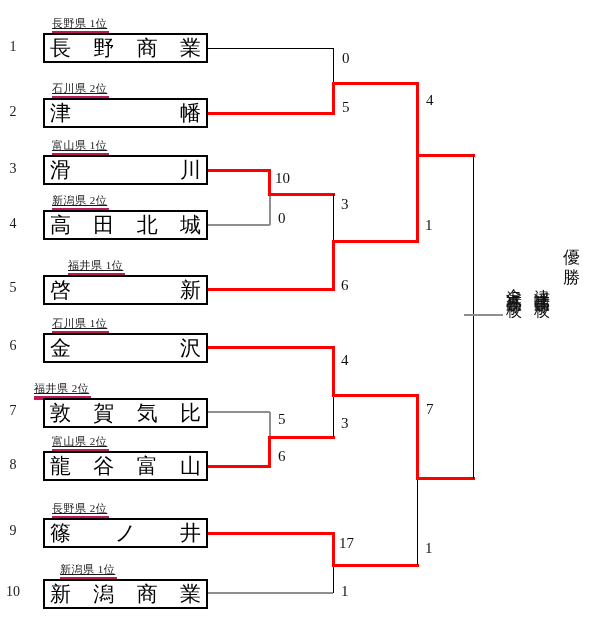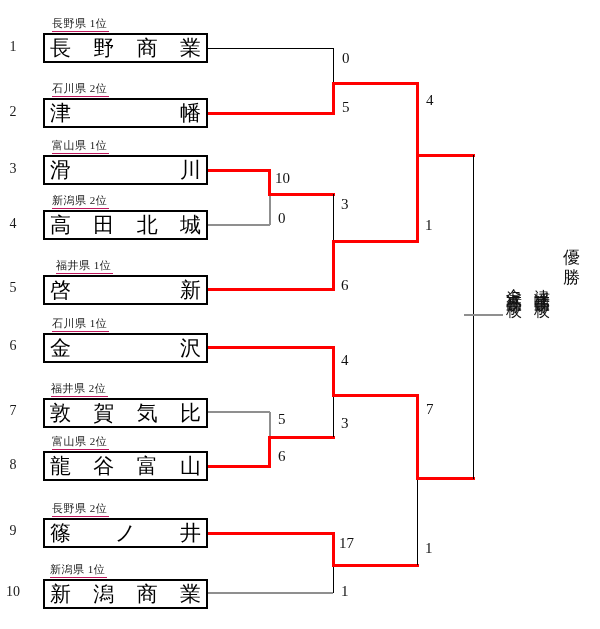--- a/index.html
+++ b/index.html
@@ -7,21 +7,21 @@
     position:relative;width:600px;height:629px;background:#ffffff;overflow:hidden;
     font-family:"Liberation Serif","DejaVu Serif",serif;color:#000;
   }
   .line{position:absolute;}
   .seed{
     position:absolute;left:0;width:26px;text-align:center;
     font-size:14px;line-height:18px;color:#1a1a1a;
   }
   .qual{
     position:absolute;font-size:11px;line-height:14px;letter-spacing:0.5px;
-    border-bottom:1px solid #be185d;padding:0 2px 1px 0;white-space:pre;color:#1a1a1a;
+    border-bottom:4px solid #be185d;padding:0 2px 1px 0;white-space:pre;color:#1a1a1a;text-decoration:underline;
   }
   .box{
     position:absolute;left:43px;width:161px;height:26px;
     border:2px solid #000;background:#fff;box-sizing:content-box;
   }
   .name{
     display:flex;justify-content:space-between;align-items:center;
     padding:0 5px;height:26px;font-size:21px;line-height:26px;white-space:pre;
   }
   .name span{display:block;}
@@ -96,51 +96,51 @@
     <div class="name jchars"><span>滑</span><span>川</span></div>
   </div>
 
   <div class="seed" style="top:215px">4</div>
   <div class="qual" style="left:52px;top:193px">新潟県 2位</div>
   <div class="box" style="top:210px">
     <div class="name jchars"><span>高</span><span>田</span><span>北</span><span>城</span></div>
   </div>
 
   <div class="seed" style="top:279px">5</div>
-  <div class="qual" style="left:56px;top:258px">福井県 1位</div>
+  <div class="qual" style="left:68px;top:258px">福井県 1位</div>
   <div class="box" style="top:275px">
     <div class="name jchars"><span>啓</span><span>新</span></div>
   </div>
 
   <div class="seed" style="top:337px">6</div>
   <div class="qual" style="left:52px;top:316px">石川県 1位</div>
   <div class="box" style="top:333px">
     <div class="name jchars"><span>金</span><span>沢</span></div>
   </div>
 
   <div class="seed" style="top:402px">7</div>
-  <div class="qual" style="left:51px;top:381px">福井県 2位</div>
+  <div class="qual" style="left:34px;top:381px">福井県 2位</div>
   <div class="box" style="top:398px">
     <div class="name jchars"><span>敦</span><span>賀</span><span>気</span><span>比</span></div>
   </div>
 
   <div class="seed" style="top:456px">8</div>
   <div class="qual" style="left:52px;top:434px">富山県 2位</div>
   <div class="box" style="top:451px">
     <div class="name jchars"><span>龍</span><span>谷</span><span>富</span><span>山</span></div>
   </div>
 
   <div class="seed" style="top:522px">9</div>
   <div class="qual" style="left:52px;top:501px">長野県 2位</div>
   <div class="box" style="top:518px">
     <div class="name jchars"><span>篠</span><span>ノ</span><span>井</span></div>
   </div>
 
   <div class="seed" style="top:583px">10</div>
-  <div class="qual" style="left:50px;top:562px">新潟県 1位</div>
+  <div class="qual" style="left:60px;top:562px">新潟県 1位</div>
   <div class="box" style="top:579px">
     <div class="name jchars"><span>新</span><span>潟</span><span>商</span><span>業</span></div>
   </div>
 
   <div class="score" style="left:342px;top:50px">0</div>
   <div class="score" style="left:342px;top:99px">5</div>
   <div class="score" style="left:275px;top:170px">10</div>
   <div class="score" style="left:278px;top:210px">0</div>
   <div class="score" style="left:341px;top:196px">3</div>
   <div class="score" style="left:341px;top:277px">6</div>

